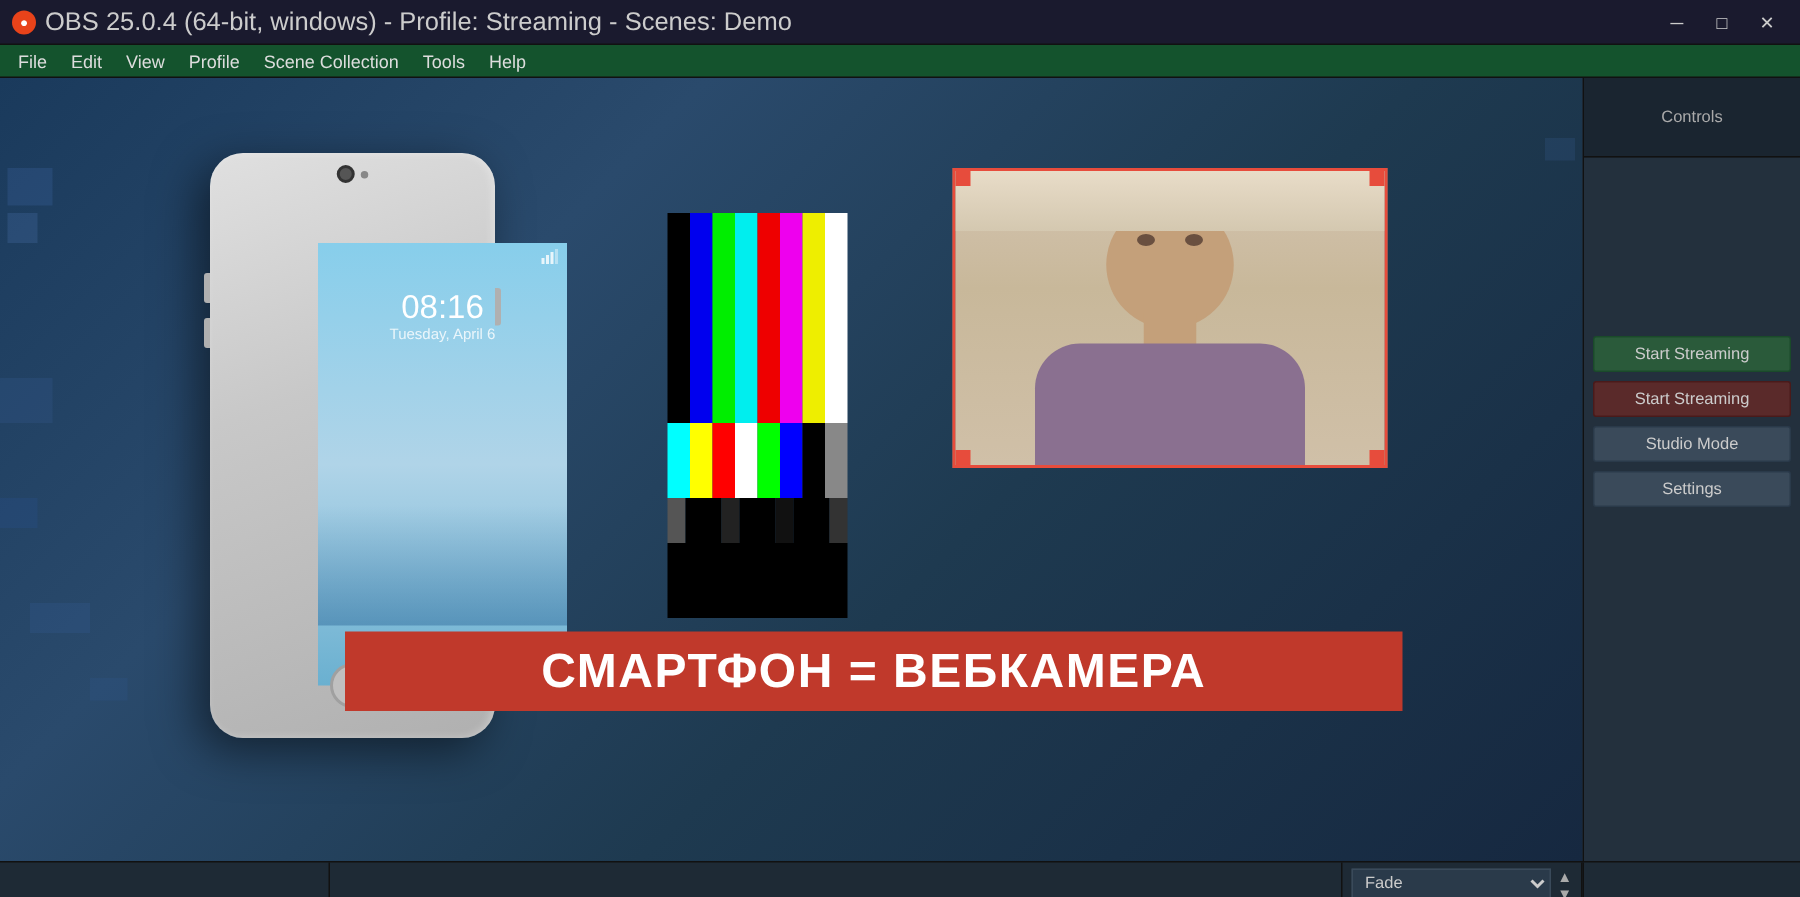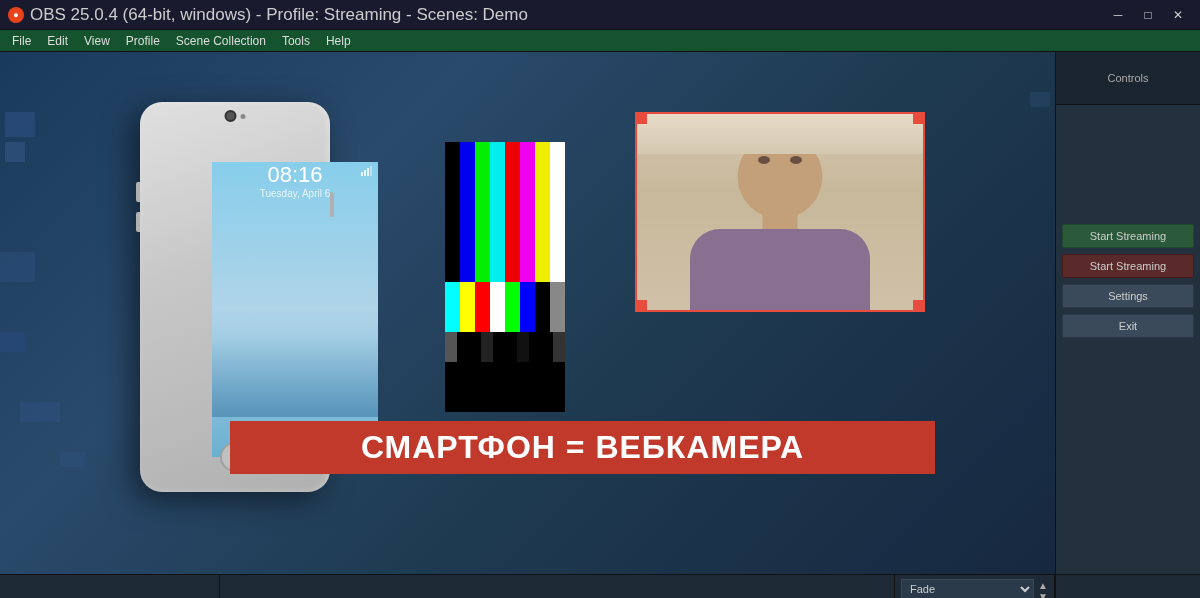--- a/index.html
+++ b/index.html
@@ -124,20 +124,21 @@
       width: 166px;
       height: 295px;
       background: linear-gradient(180deg, #87ceeb 0%, #b0d4e8 50%, #6ab0d0 100%);
       overflow: hidden;
     }
     .phone-screen-time {
       color: white;
       font-size: 22px;
       font-weight: 300;
       text-align: center;
+      margin-top: 30px;
     }
     .phone-screen-date {
       color: rgba(255,255,255,0.8);
       font-size: 10px;
       text-align: center;
     }
     .phone-lock-text {
       color: rgba(255,255,255,0.7);
       font-size: 9px;
       text-align: center;
@@ -459,22 +460,22 @@
     <div class="banner">
       <span class="banner-text">СМАРТФОН = ВЕБКАМЕРА</span>
     </div>
   </div>
 
   <div class="right-panel">
     <div class="controls-header">Controls</div>
     <div style="flex:0.5"></div>
     <div class="control-btn start-streaming">Start Streaming</div>
     <div class="control-btn start-recording">Start Streaming</div>
+    <div class="control-btn">Studio Mode</div>
     <div class="control-btn">Settings</div>
-    <div class="control-btn">Exit</div>
     <div style="flex:1"></div>
   </div>
 </div>
 
 <div class="bottom-panel">
 
   <div class="scenes-panel">
     <div class="panel-content">
       
     </div>

